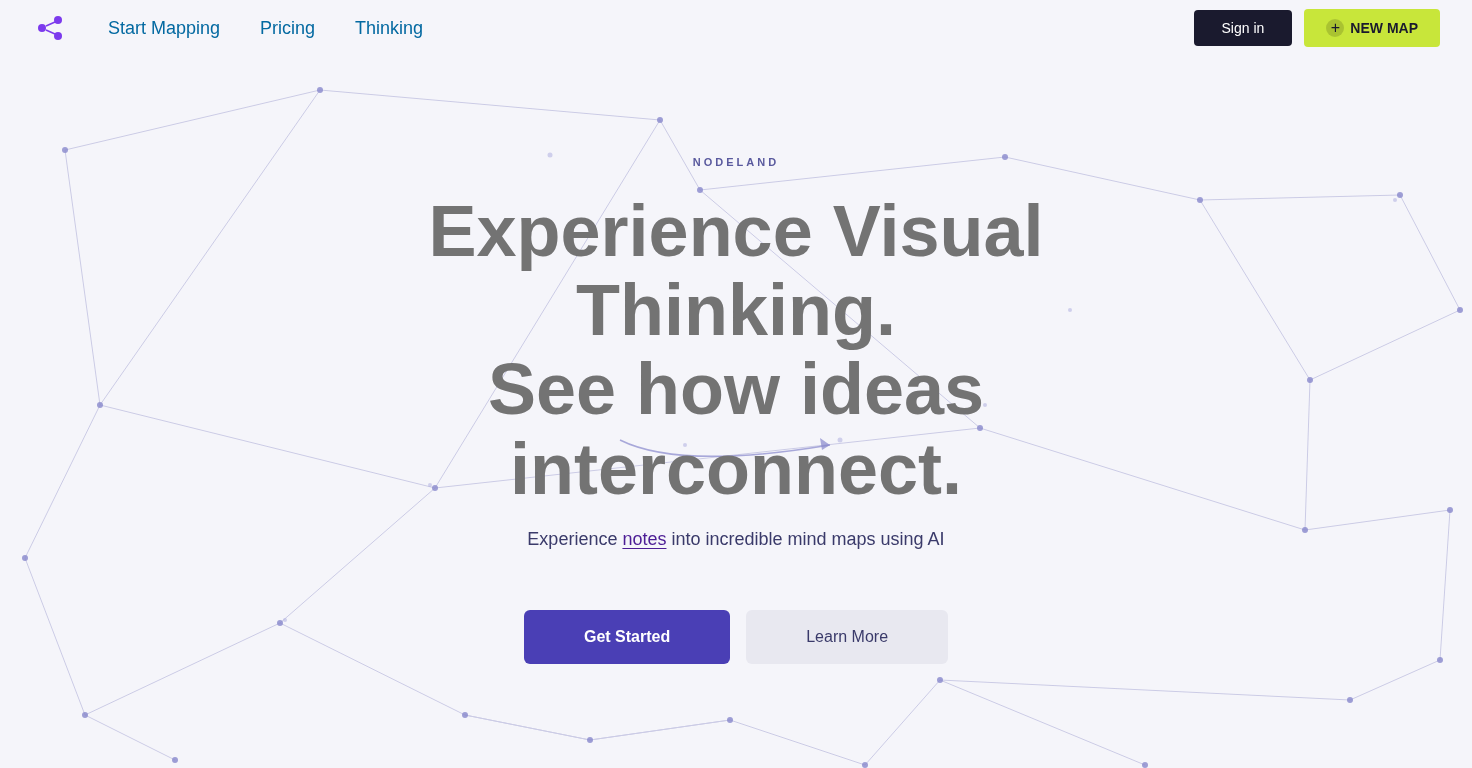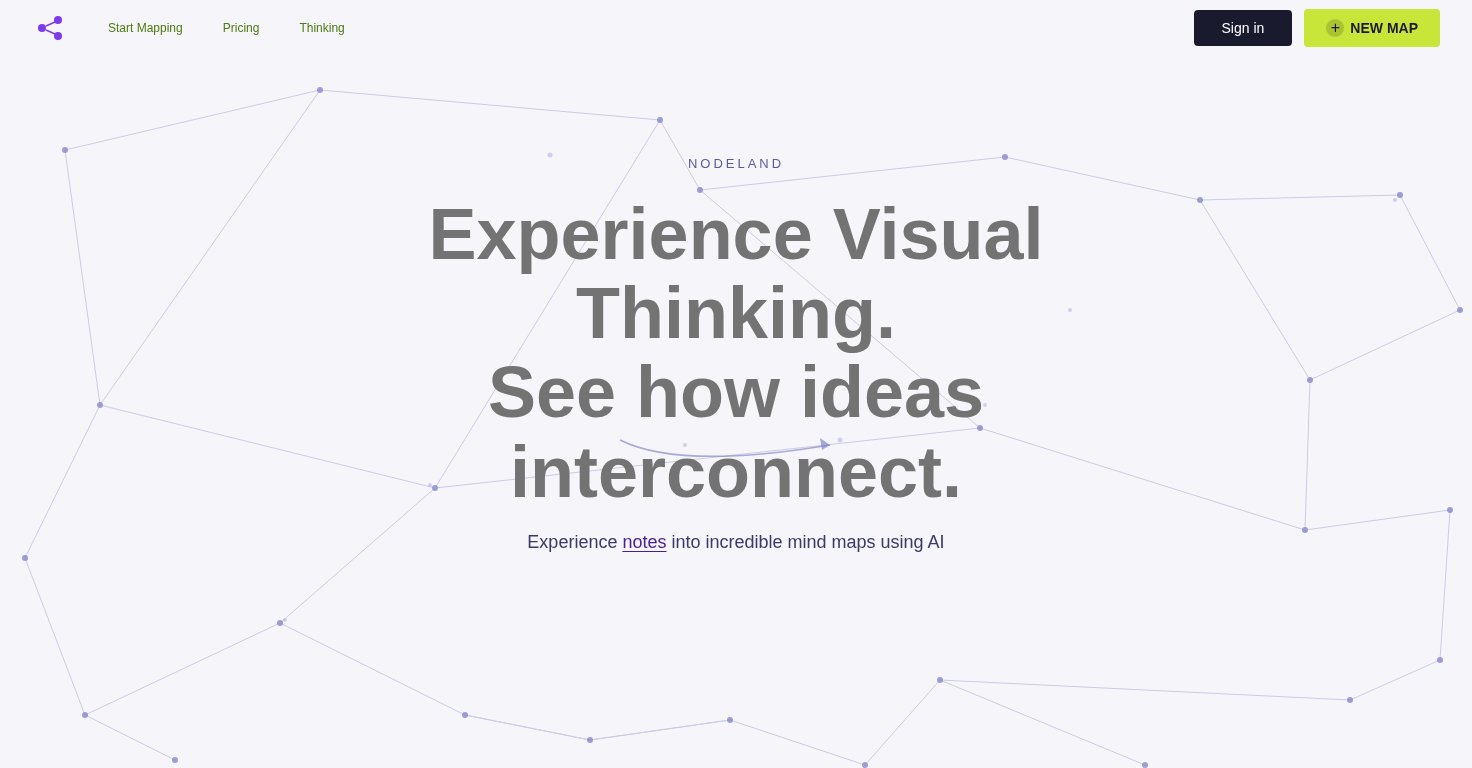--- a/index.html
+++ b/index.html
@@ -44,23 +44,23 @@
     }
 
     .nav-links {
       display: flex;
       align-items: center;
       gap: 8px;
       flex: 1;
     }
 
     .nav-link {
-      font-size: 12px;
+      font-size: 18px;
       font-weight: 500;
-      color: #4d7c0f;
+      color: #0369a1;
       padding: 8px 16px;
       cursor: pointer;
       text-decoration: none;
       border-radius: 4px;
     }
 
     .nav-right {
       display: flex;
       align-items: center;
       gap: 12px;
@@ -112,22 +112,22 @@
       z-index: 5;
       display: flex;
       flex-direction: column;
       align-items: center;
       justify-content: center;
       padding-top: 100px;
       text-align: center;
     }
 
     .brand-label {
-      font-size: 13px;
-      font-weight: 400;
+      font-size: 11px;
+      font-weight: 700;
       letter-spacing: 3px;
       color: #5a5a9e;
       margin-bottom: 24px;
       text-transform: uppercase;
     }
 
     .hero-title {
       font-size: 72px;
       font-weight: 800;
       color: #737373;
@@ -300,13 +300,17 @@
 
   <h1 class="hero-title">
     <span>Experience Visual Thinking.</span><br>
     <span>See how ideas interconnect.</span>
   </h1>
 
   <p class="hero-subtitle">
     <span>Experience </span><span class="highlight">notes</span><span> into incredible mind maps using AI</span>
   </p>
 
+  <div class="hero-buttons">
+    <button class="btn-get-started">Get Started</button>
+    <button class="btn-learn-more">Learn More</button>
+  </div>
 </section>
 
 </body></html>

